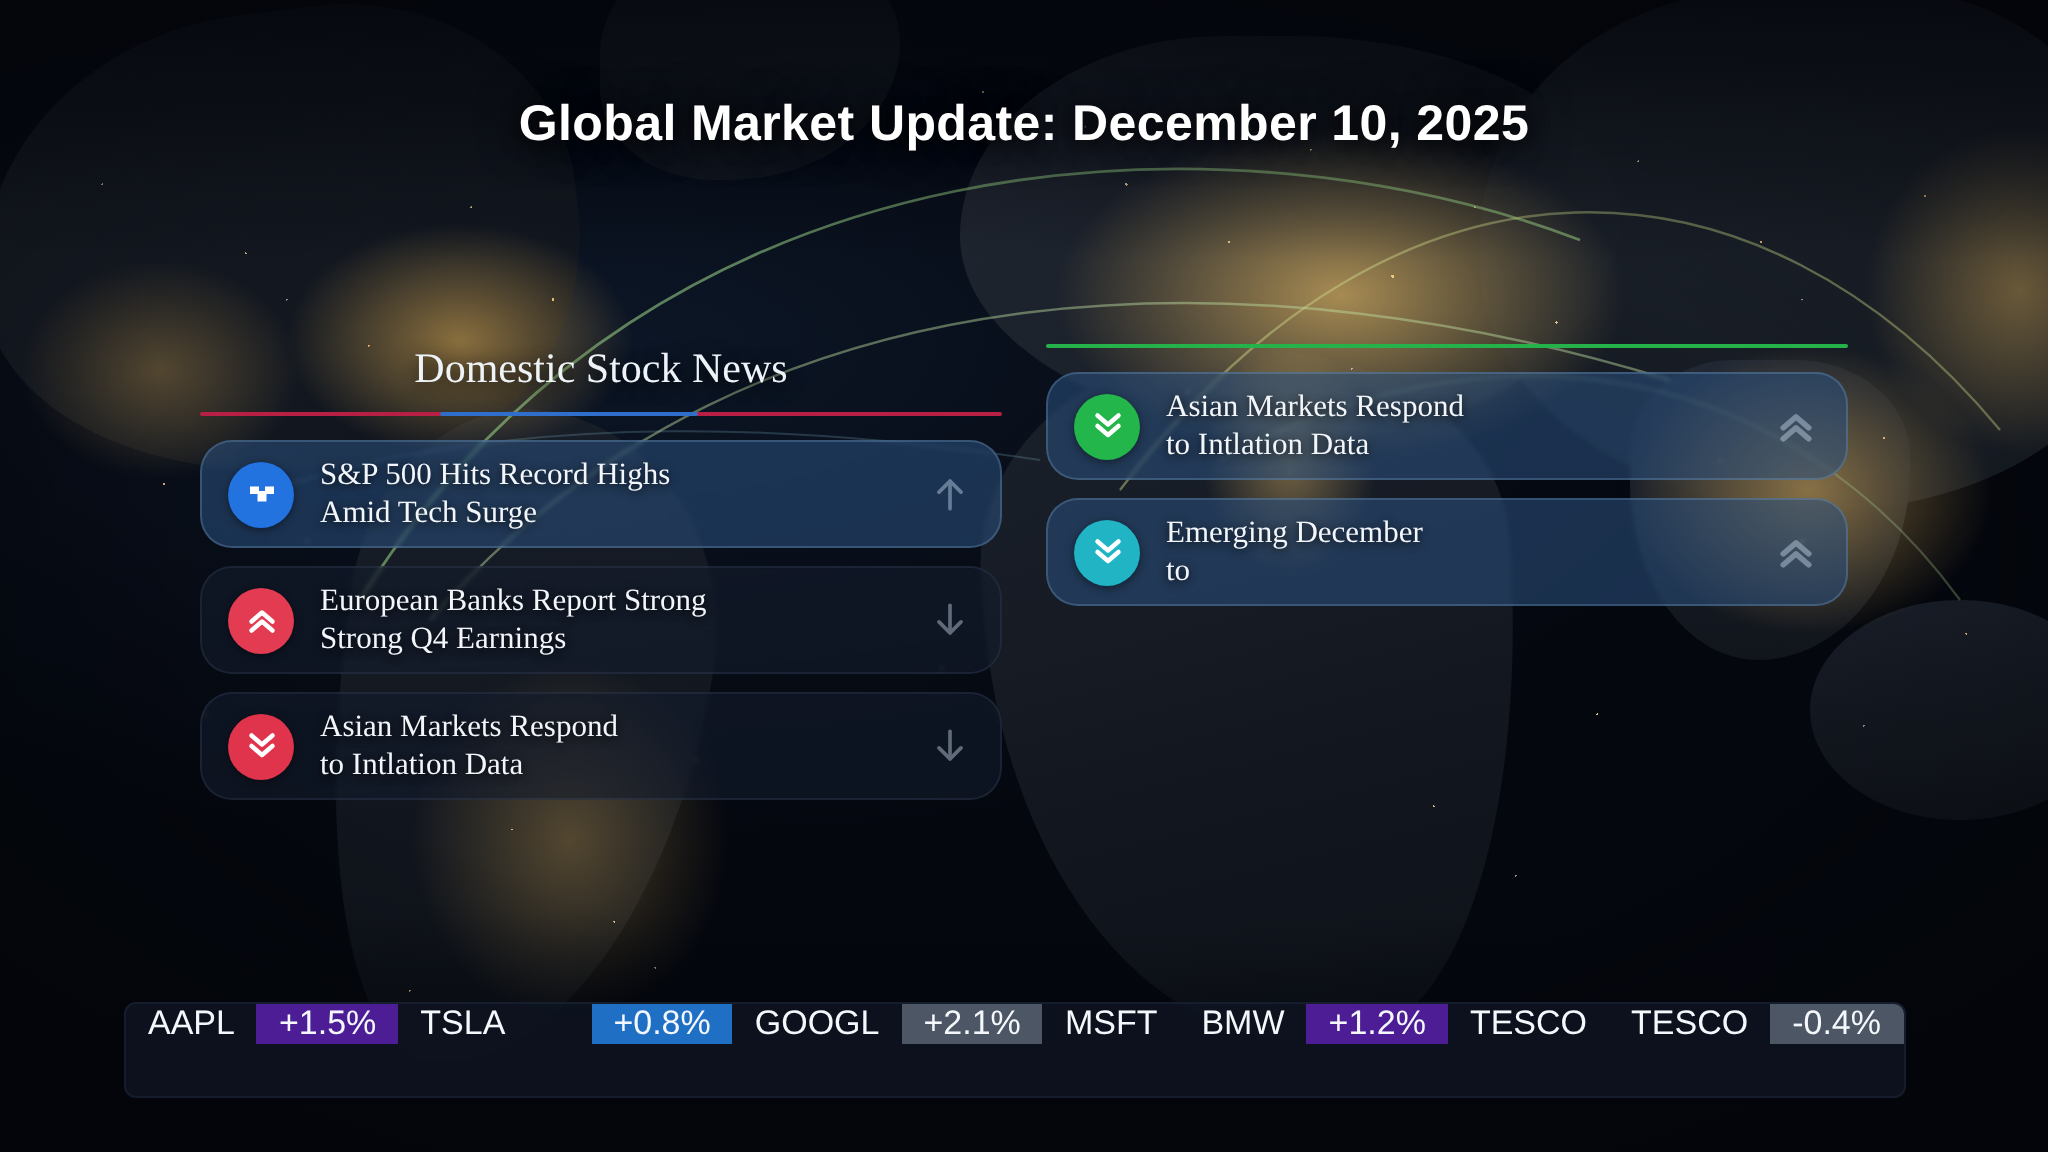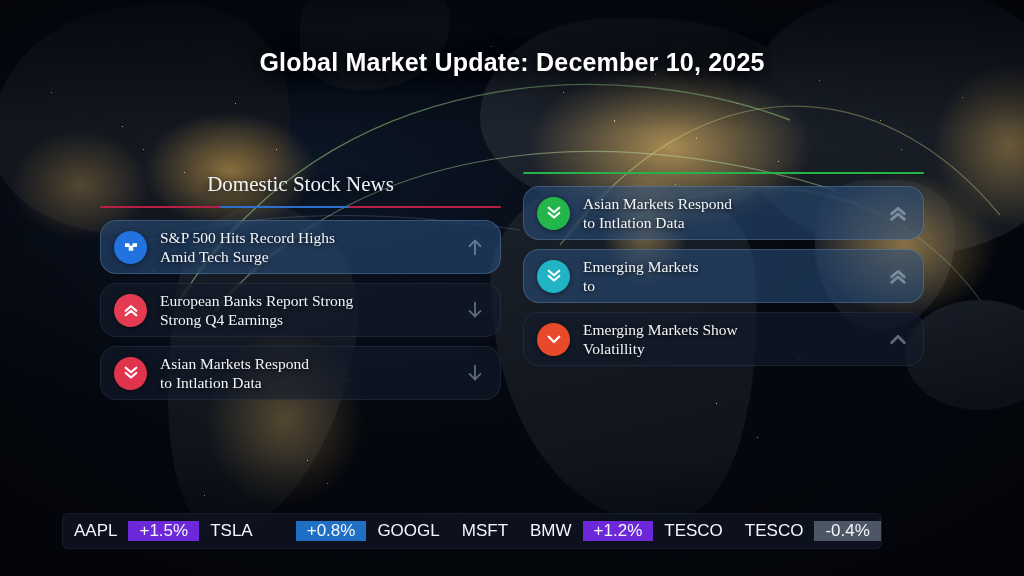--- a/index.html
+++ b/index.html
@@ -215,35 +215,35 @@
   .trend {
     flex:0 0 auto; width:26px; height:30px;
     display:flex; align-items:center; justify-content:center;
     opacity:.42;
   }
   .trend svg { display:block; }
 
   
   .ticker {
     position:absolute; left:62px; bottom:27px;
-    height:36px;
-    display:flex; align-items:center;
+    height:48px;
+    display:flex; align-items:flex-start;
     background:rgba(14,20,33,.86);
     border-radius:6px;
     overflow:hidden;
     border:1px solid rgba(110,140,180,.10);
   }
   .tk {
     display:flex; align-items:center; justify-content:center;
     padding:0 11px;
     font-size:17px; color:#f4f7fb;
     white-space:nowrap;
   }
   .tk.sym { background:transparent; }
-  .tk.val-green { background:#6d28d9; }
+  .tk.val-green { background:#4c1d95; }
   .tk.val-blue  { background:#1f6fc4;margin-left:32px; }
   .tk.val-grey  { background:#4c5664; }
 </style>
 </head>
 <body>
 
 <div id="bg">
   <div class="ocean"></div>
   <div class="land l1"></div>
   <div class="land l3"></div>
@@ -356,53 +356,40 @@
               </svg>
             </span>
           </div>
           <div class="card active">
             <span class="badge" style="background: rgb(33, 180, 196);">
               <svg width="18" height="18" viewBox="0 0 24 24" fill="none" stroke="#ffffff" stroke-width="3" stroke-linecap="round" stroke-linejoin="round">
                 <polyline points="5,5 12,11 19,5"></polyline>
                 <polyline points="5,12 12,18 19,12"></polyline>
               </svg>
             </span>
-            <div class="card-text">Emerging Markets
+            <div class="card-text">Emerging December
 to</div>
             <span class="trend">
               <svg width="22" height="22" viewBox="0 0 24 24" fill="none" stroke="#cfe2f5" stroke-width="3" stroke-linecap="round" stroke-linejoin="round">
                 <polyline points="5,13 12,7 19,13"></polyline>
                 <polyline points="5,19 12,13 19,19"></polyline>
-              </svg>
-            </span>
-          </div>
-          <div class="card">
-            <span class="badge" style="background: rgb(232, 73, 42);">
-              <svg width="18" height="18" viewBox="0 0 24 24" fill="none" stroke="#ffffff" stroke-width="3" stroke-linecap="round" stroke-linejoin="round">
-                <polyline points="5,9 12,16 19,9"></polyline>
-              </svg>
-            </span>
-            <div class="card-text">Emerging Markets Show
-Volatillity</div>
-            <span class="trend">
-              <svg width="22" height="22" viewBox="0 0 24 24" fill="none" stroke="#cfe2f5" stroke-width="3" stroke-linecap="round" stroke-linejoin="round">
-                <polyline points="5,16 12,9 19,16"></polyline>
               </svg>
             </span>
           </div>
         </div>
       </div>
     </div>
 
   <div class="ticker" id="ticker">
       <div class="tk sym">AAPL</div>
       <div class="tk val-green">+1.5%</div>
       <div class="tk sym">TSLA</div>
       <div class="tk val-blue">+0.8%</div>
       <div class="tk sym">GOOGL</div>
+      <div class="tk val-grey">+2.1%</div>
       <div class="tk sym">MSFT</div>
       <div class="tk sym">BMW</div>
       <div class="tk val-green">+1.2%</div>
       <div class="tk sym">TESCO</div>
       <div class="tk sym">TESCO</div>
       <div class="tk val-grey">-0.4%</div>
     </div>
 </div>
 
 </body></html>

